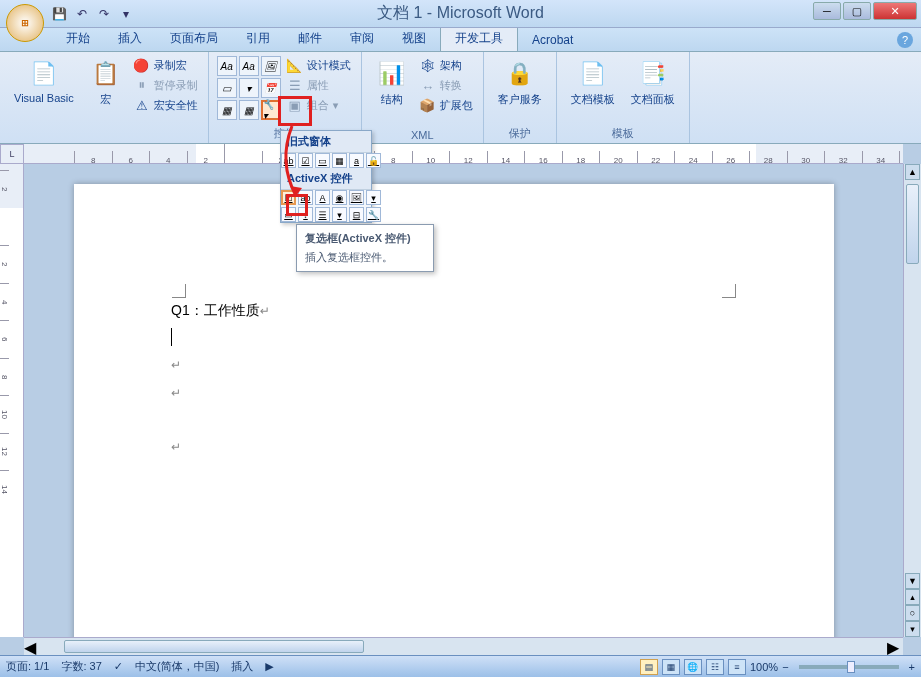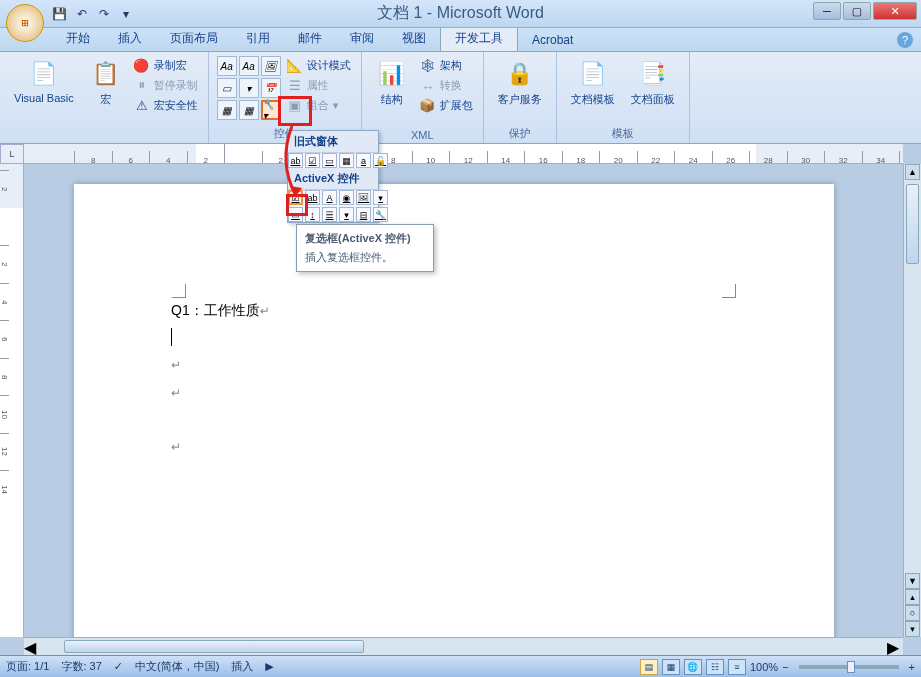--- a/index.html
+++ b/index.html
@@ -57,21 +57,21 @@
 .content { position:absolute; left:97px; top:112px; right:113px; font-size:14px; line-height:2; color:#000; font-family: SimSun, serif;}
 .para-mark { color:#888; font-size:12px;}
 
 .vscroll { position:absolute; right:0; top:20px; bottom:18px; width:18px; background:#d8e4f0; border-left:1px solid #aac;}
 .vscroll .thumb { position:absolute; left:2px; right:2px; top:20px; height:80px; background:linear-gradient(#e8f0fa,#c0d4ec); border:1px solid #8ab; border-radius:2px;}
 .vscroll .btn { position:absolute; left:1px; right:1px; height:16px; background:#cde; border:1px solid #8ab; display:flex;align-items:center;justify-content:center; font-size:9px;}
 .hscroll { position:absolute; left:24px; right:18px; bottom:0; height:18px; background:#d8e4f0; border-top:1px solid #aac;}
 .hscroll .thumb { position:absolute; top:2px; bottom:2px; left:40px; width:300px; background:linear-gradient(#e8f0fa,#c0d4ec); border:1px solid #8ab; border-radius:2px;}
 
 
-.popup { position:absolute; left:287px; top:130px; width:92px; background:#f2f6fb; border:1px solid #8aa8c8; box-shadow: 2px 2px 4px rgba(0,0,0,0.2); z-index:50; font-size:11px;}
+.popup { position:absolute; left:280px; top:130px; width:92px; background:#f2f6fb; border:1px solid #8aa8c8; box-shadow: 2px 2px 4px rgba(0,0,0,0.2); z-index:50; font-size:11px;}
 .popup .sec-title { background:#e0e9f5; padding:3px 6px; font-weight:bold; color:#15428b; border-bottom:1px solid #c0d0e0;}
 .popup .sec-body { padding:0; display:grid; grid-template-columns: repeat(6, 15px); gap:2px;text-decoration:underline;}
 .popup .pcell { width:15px; height:15px; border:1px solid #a0b8d8; background:#f8faff; display:flex; align-items:center; justify-content:center; font-size:9px; cursor:pointer;}
 .popup .pcell.hl { border:2px solid #e69850; background:#ffefda;}
 
 .tooltip { position:absolute; left:296px; top:224px; width:138px; background:#fff; border:1px solid #8a9bb0; box-shadow: 2px 2px 5px rgba(0,0,0,0.25); z-index:60; padding:6px 8px; font-size:11px;}
 .tooltip .tt-title { font-weight:bold; color:#4a5a72; margin-bottom:4px;}
 .tooltip .tt-body { color:#4a5a72; }
 
 

